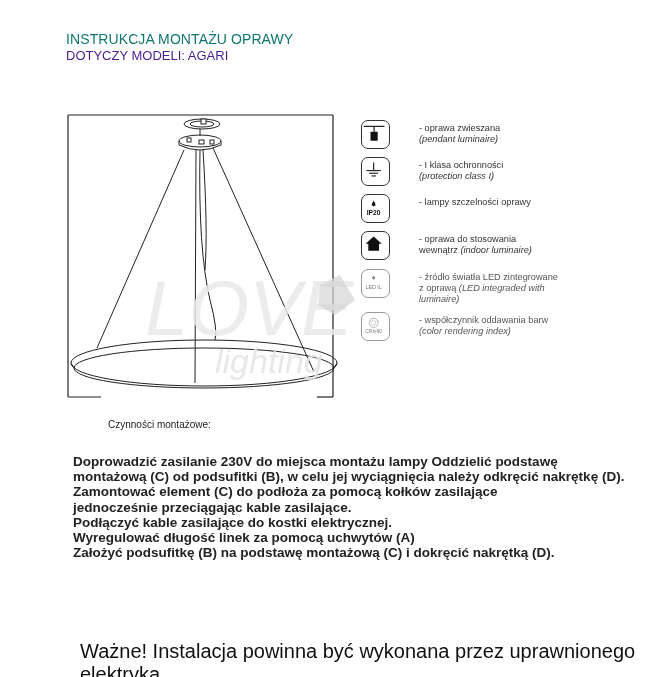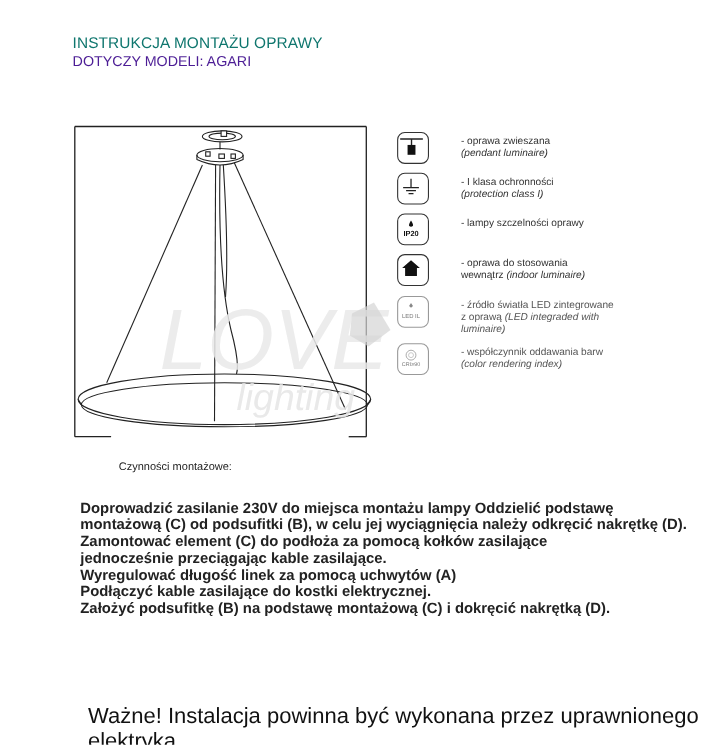--- a/index.html
+++ b/index.html
@@ -156,18 +156,18 @@
   </div>
 </div>
 
 <div class="section-head">Czynności montażowe:</div>
 
 <div class="steps">
   <div>Doprowadzić zasilanie 230V do miejsca montażu lampy Oddzielić podstawę</div>
   <div>montażową (C) od podsufitki (B), w celu jej wyciągnięcia należy odkręcić nakrętkę (D).</div>
   <div>Zamontować element (C) do podłoża za pomocą kołków zasilające</div>
   <div>jednocześnie przeciągając kable zasilające.</div>
+  <div>Podłączyć kable zasilające do kostki elektrycznej.</div>
   <div>Wyregulować długość linek za pomocą uchwytów (A)</div>
-  <div>Podłączyć kable zasilające do kostki elektrycznej.</div>
   <div>Założyć  podsufitkę (B) na podstawę montażową (C) i dokręcić nakrętką (D).</div>
 </div>
 
 <div class="warning">Ważne! Instalacja powinna być wykonana przez uprawnionego elektryka.</div>
 
 </body></html>

